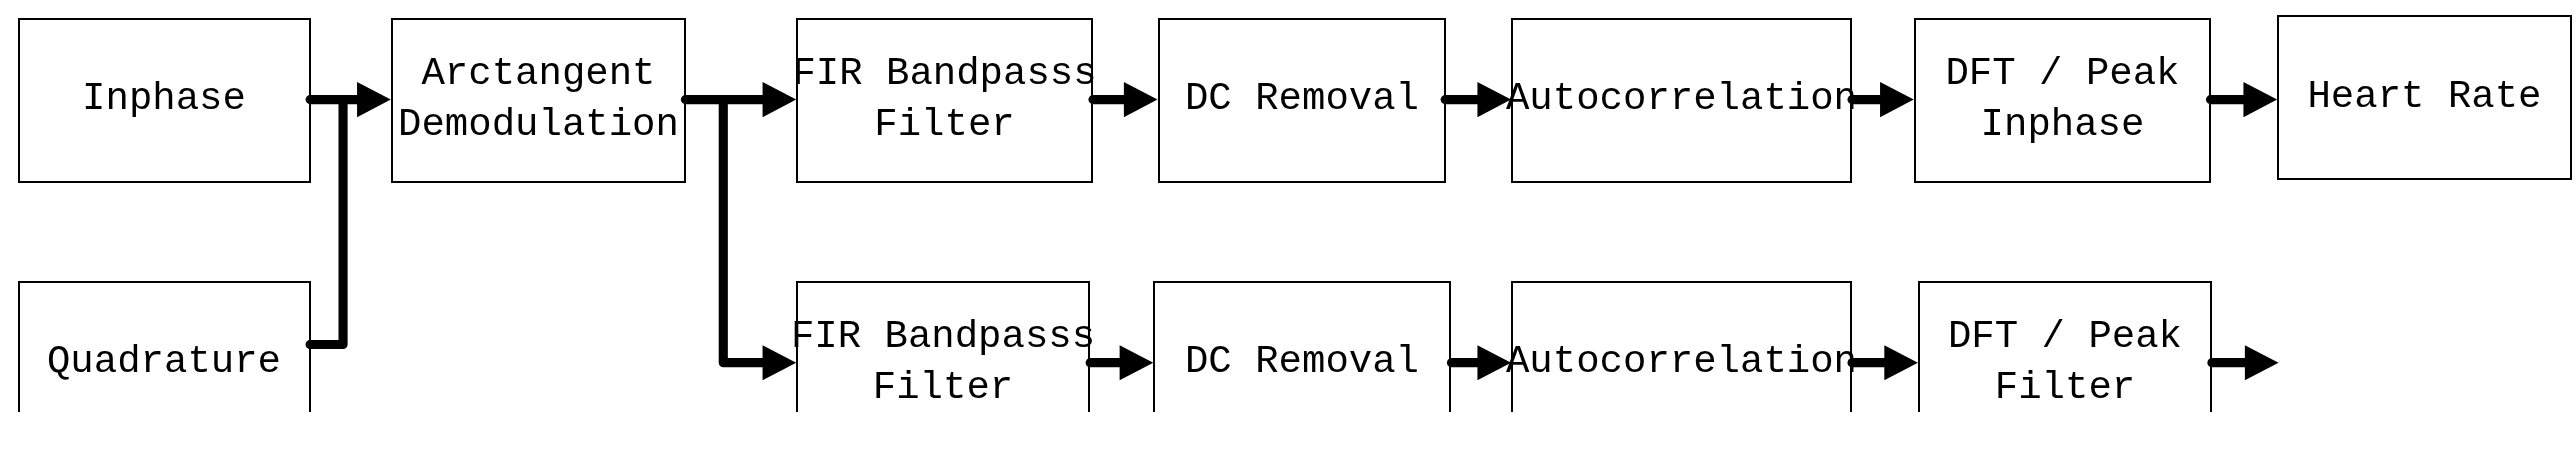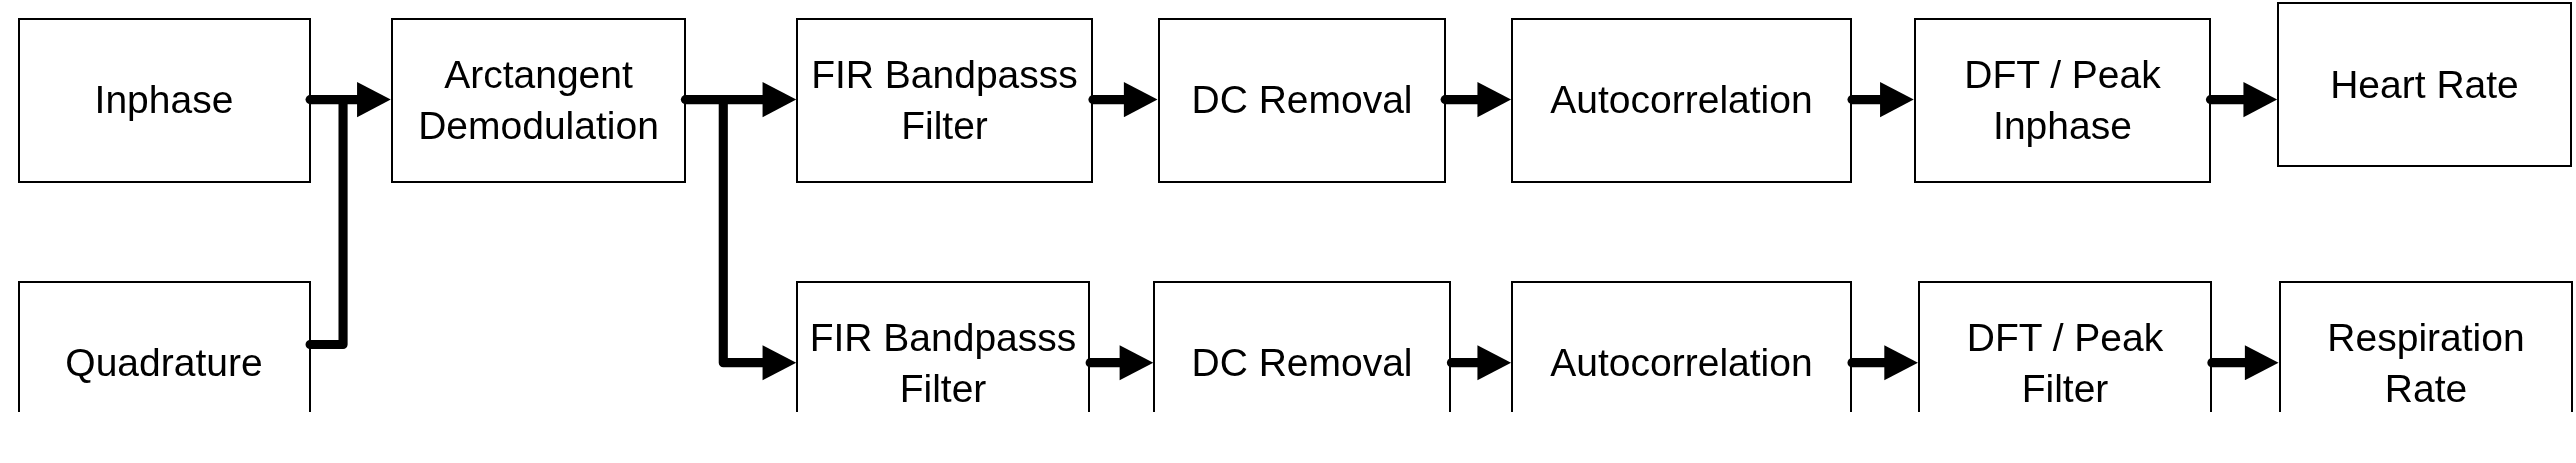--- a/index.html
+++ b/index.html
@@ -1,21 +1,21 @@
 <!DOCTYPE html>
 <html style="font-size:11.2px"><head>
 <meta charset="utf-8">
 <style>
   html, body { margin: 0; padding: 0; background: #ffffff; }
   .canvas {
     position: relative;
     width: 2576px;
     height: 412px;
     background: #ffffff;
-    font-family: Liberation Sans, sans-serif;
+    font-family: Liberation Mono, monospace;
     color: #000000;
     overflow: hidden;
   }
   .node {
     position: absolute;
     box-sizing: border-box;
     border: 2.1px solid #000000;
     background: #ffffff;
     display: flex;
     flex-direction: column;
@@ -70,21 +70,21 @@
 
   <div class="node" style="left:1511px;top:17.5px;width:341px;height:165px">
     <span>Autocorrelation</span>
   </div>
 
   <div class="node" style="left:1914px;top:17.5px;width:297px;height:165px">
     <span>DFT / Peak</span>
     <span>Inphase</span>
   </div>
 
-  <div class="node" style="left:2277px;top:2px;width:295px;height:165px">
+  <div class="node" style="left:2277px;top:15px;width:295px;height:165px">
     <span>Heart Rate</span>
   </div>
 
   <div class="node" style="left:796px;top:281px;width:294px;height:164px">
     <span>FIR Bandpasss</span>
     <span>Filter</span>
   </div>
 
   <div class="node" style="left:1153px;top:281px;width:298px;height:164px">
     <span>DC Removal</span>
@@ -92,24 +92,20 @@
 
   <div class="node" style="left:1511px;top:281px;width:341px;height:164px">
     <span>Autocorrelation</span>
   </div>
 
   <div class="node" style="left:1918px;top:281px;width:294px;height:164px">
     <span>DFT / Peak</span>
     <span>Filter</span>
   </div>
 
-  <div class="node" style="left:2279px;top:281px;width:294px;height:164px">
-    <span>Respiration</span>
-    <span>Rate</span>
-  </div>
 
   <svg class="wires" width="2576" height="463" viewBox="0 0 3672 660">
 
     <path class="wire" d="M 442 491 L 489 491 L 489 146"></path>
 
     <line class="wire" x1="442" y1="142" x2="512" y2="142"></line>
     <polygon class="head" points="509,117 557,142 509,167"></polygon>
 
     <line class="wire" x1="977" y1="142" x2="1090" y2="142"></line>
     <polygon class="head" points="1087,117 1135,142 1087,167"></polygon>

